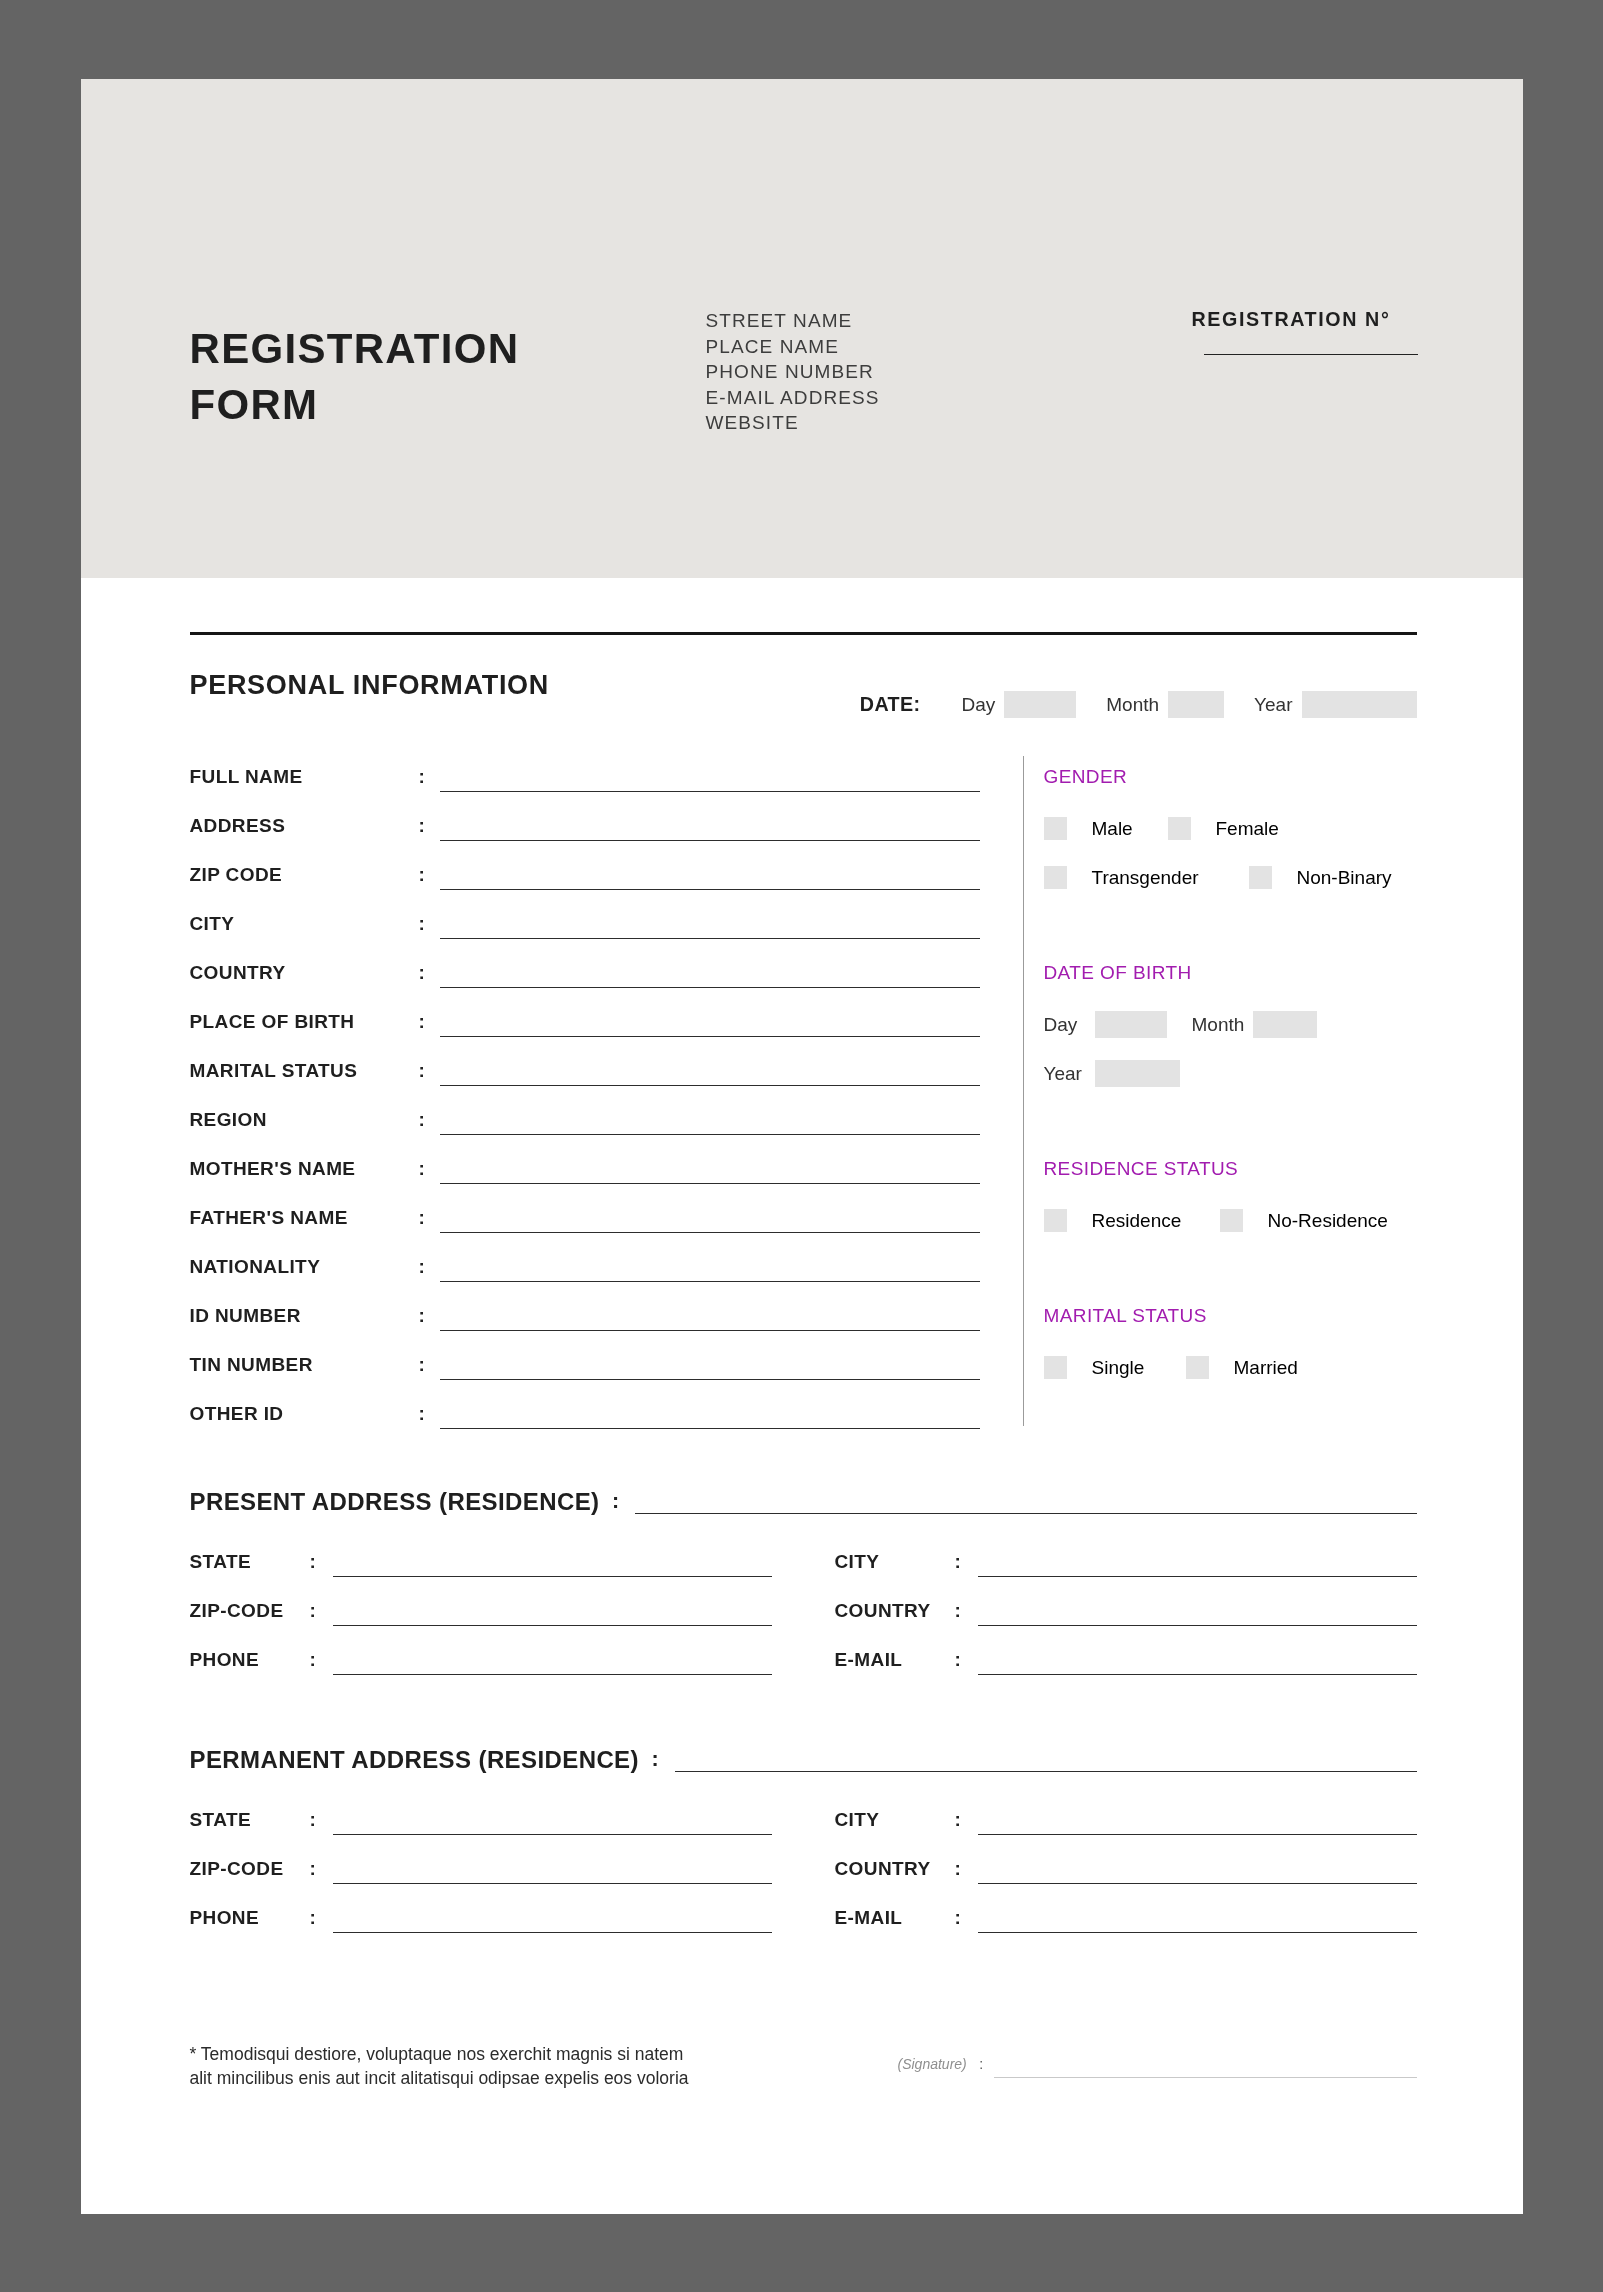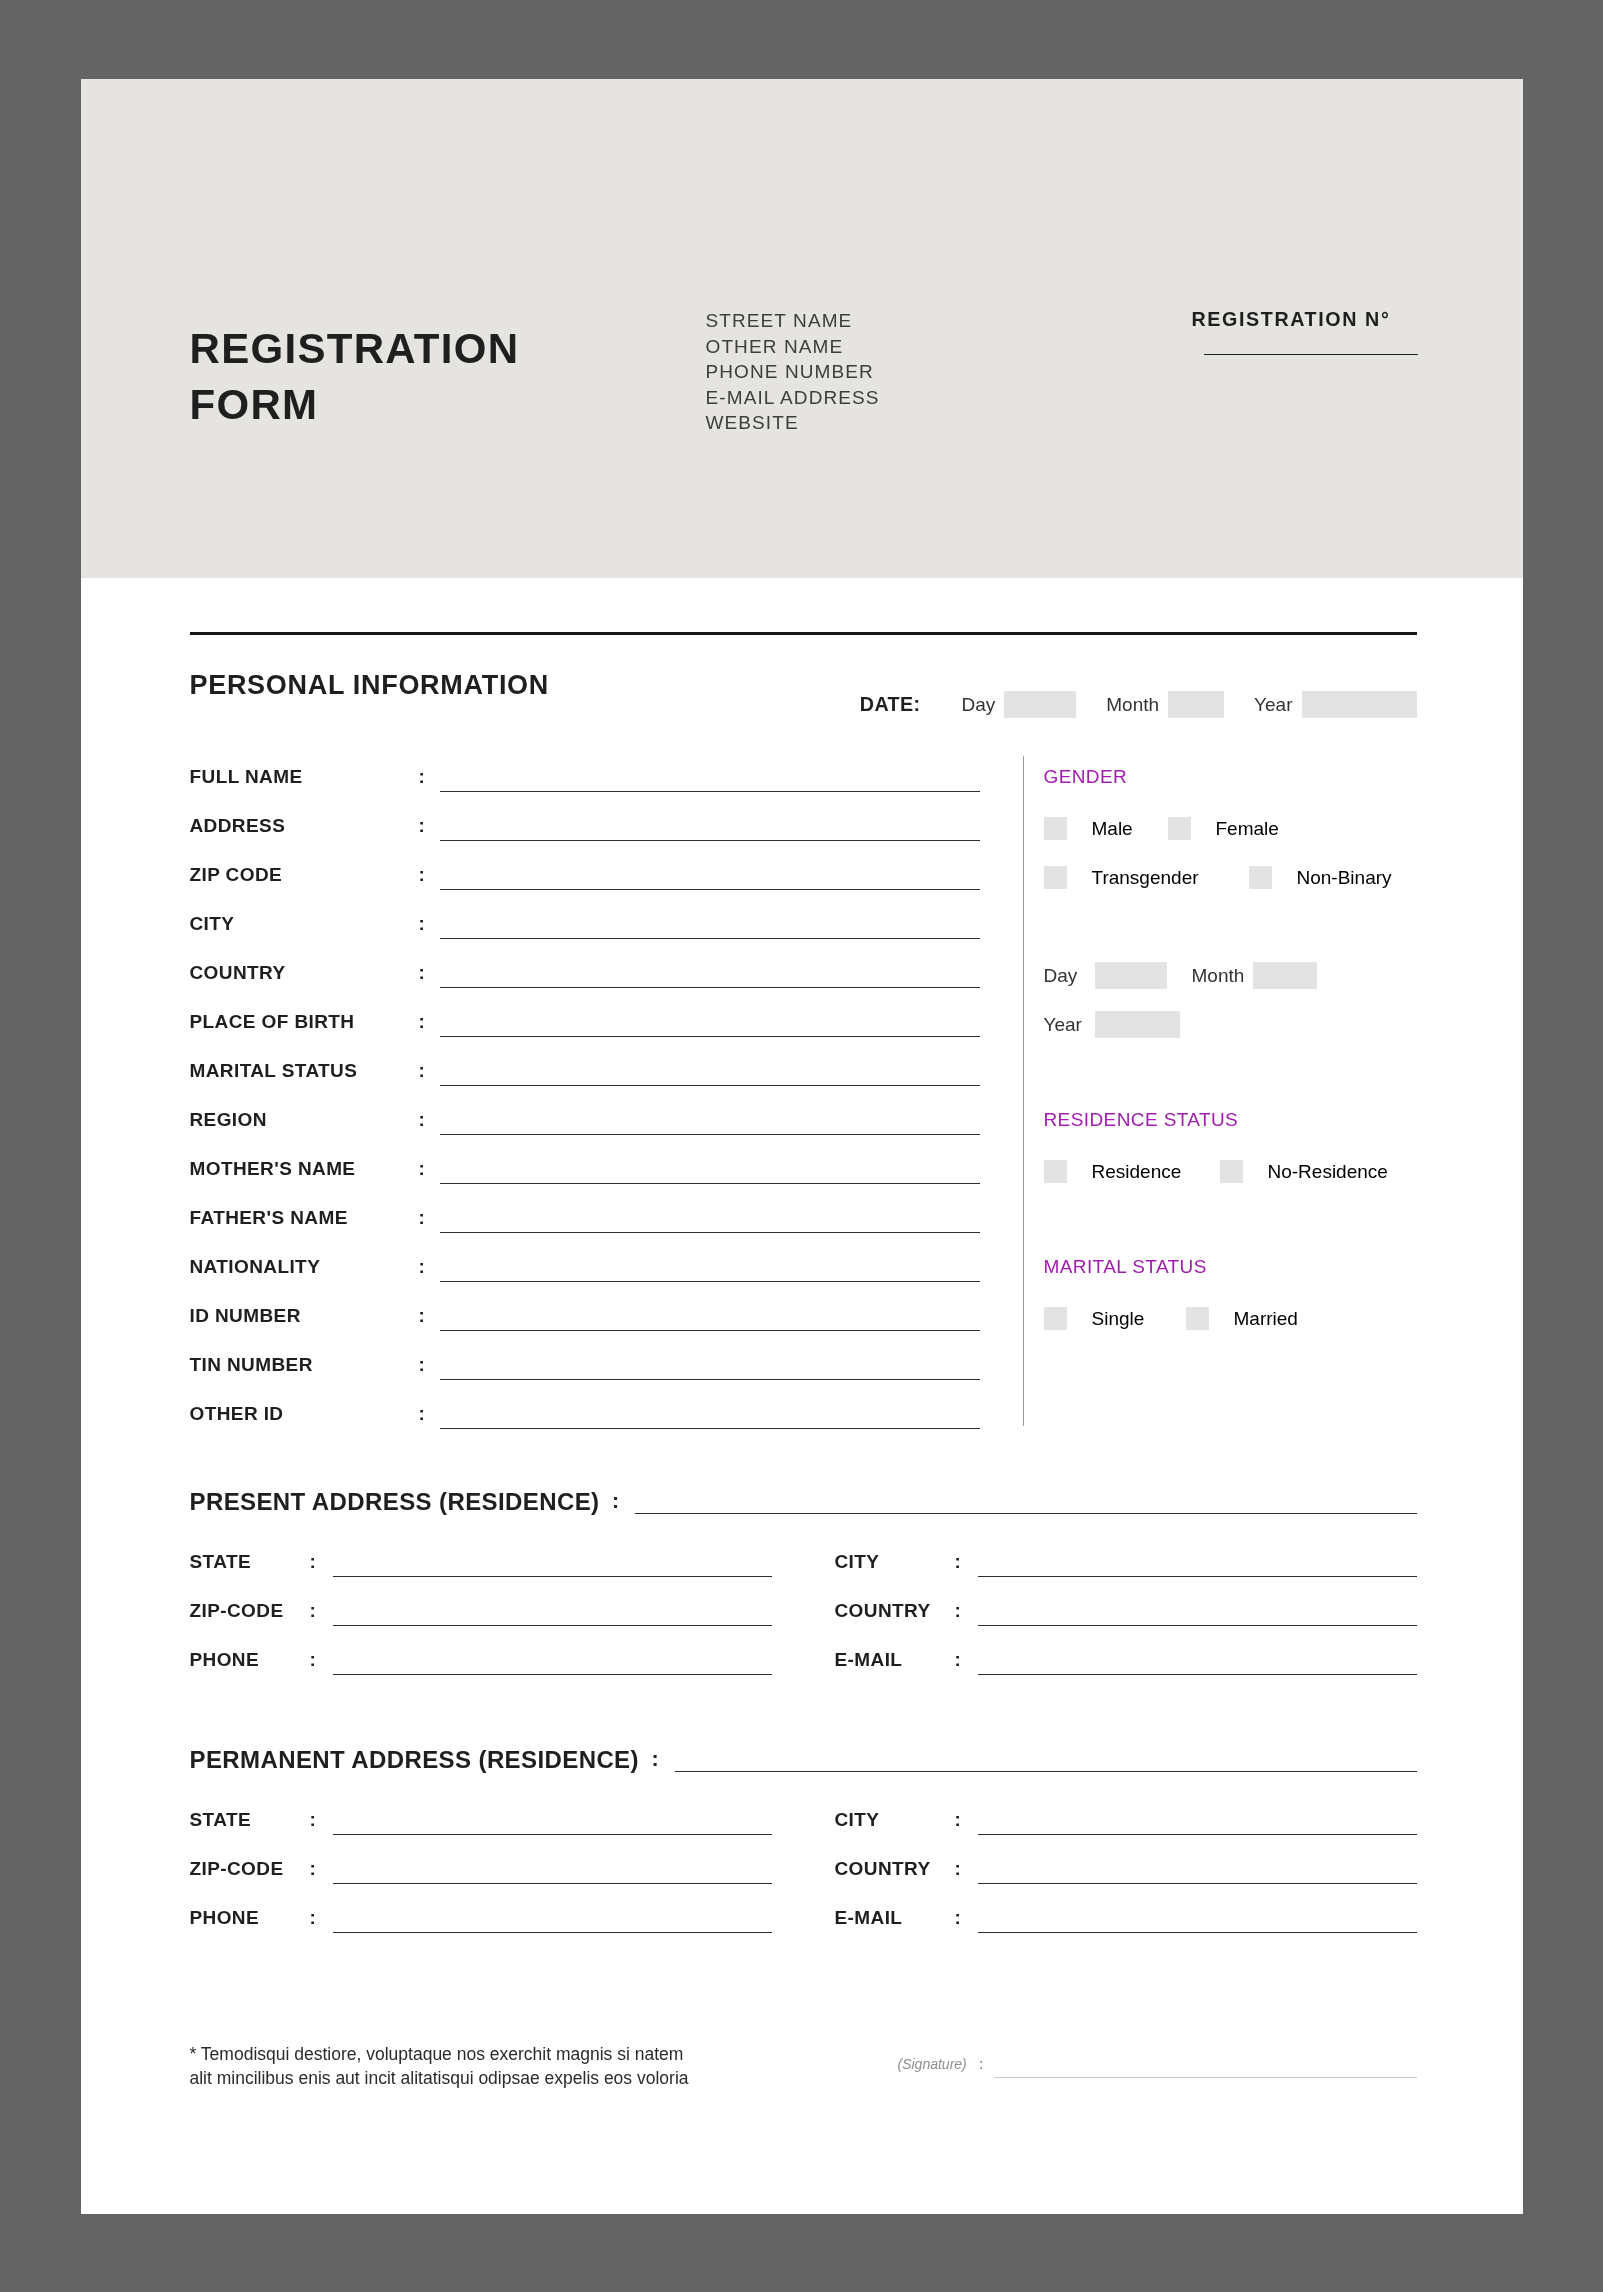--- a/index.html
+++ b/index.html
@@ -106,21 +106,21 @@
 
 <div class="page">
 
   <div class="band">
     <div class="brand">
       <div>REGISTRATION</div>
       <div>FORM</div>
     </div>
     <div class="contact">
       <div>STREET NAME</div>
-      <div>OTHER NAME</div>
+      <div>PLACE NAME</div>
       <div>PHONE NUMBER</div>
       <div>E-MAIL ADDRESS</div>
       <div>WEBSITE</div>
     </div>
     <div class="regno">
       <div class="regno-label">REGISTRATION N°</div>
       <div class="regno-line"></div>
     </div>
   </div>
 
@@ -231,20 +231,23 @@
         <span class="cb"></span>
         <span class="optlabel">Transgender</span>
       </div>
       <div class="opt">
         <span class="cb"></span>
         <span class="optlabel">Non-Binary</span>
       </div>
     </div>
     <div class="rrow"></div>
     <div class="rrow">
+        <span class="rhead">DATE OF BIRTH</span>
+      </div>
+    <div class="rrow">
       <div class="dobrow">
         <span style="width:51px">Day</span>
         <span class="dob-box" style="width:72px"></span>
         <span style="width:61px;margin-left:25px">Month</span>
         <span class="dob-box" style="width:64px"></span>
       </div>
     </div>
     <div class="rrow">
       <div class="dobrow">
         <span style="width:51px">Year</span>

